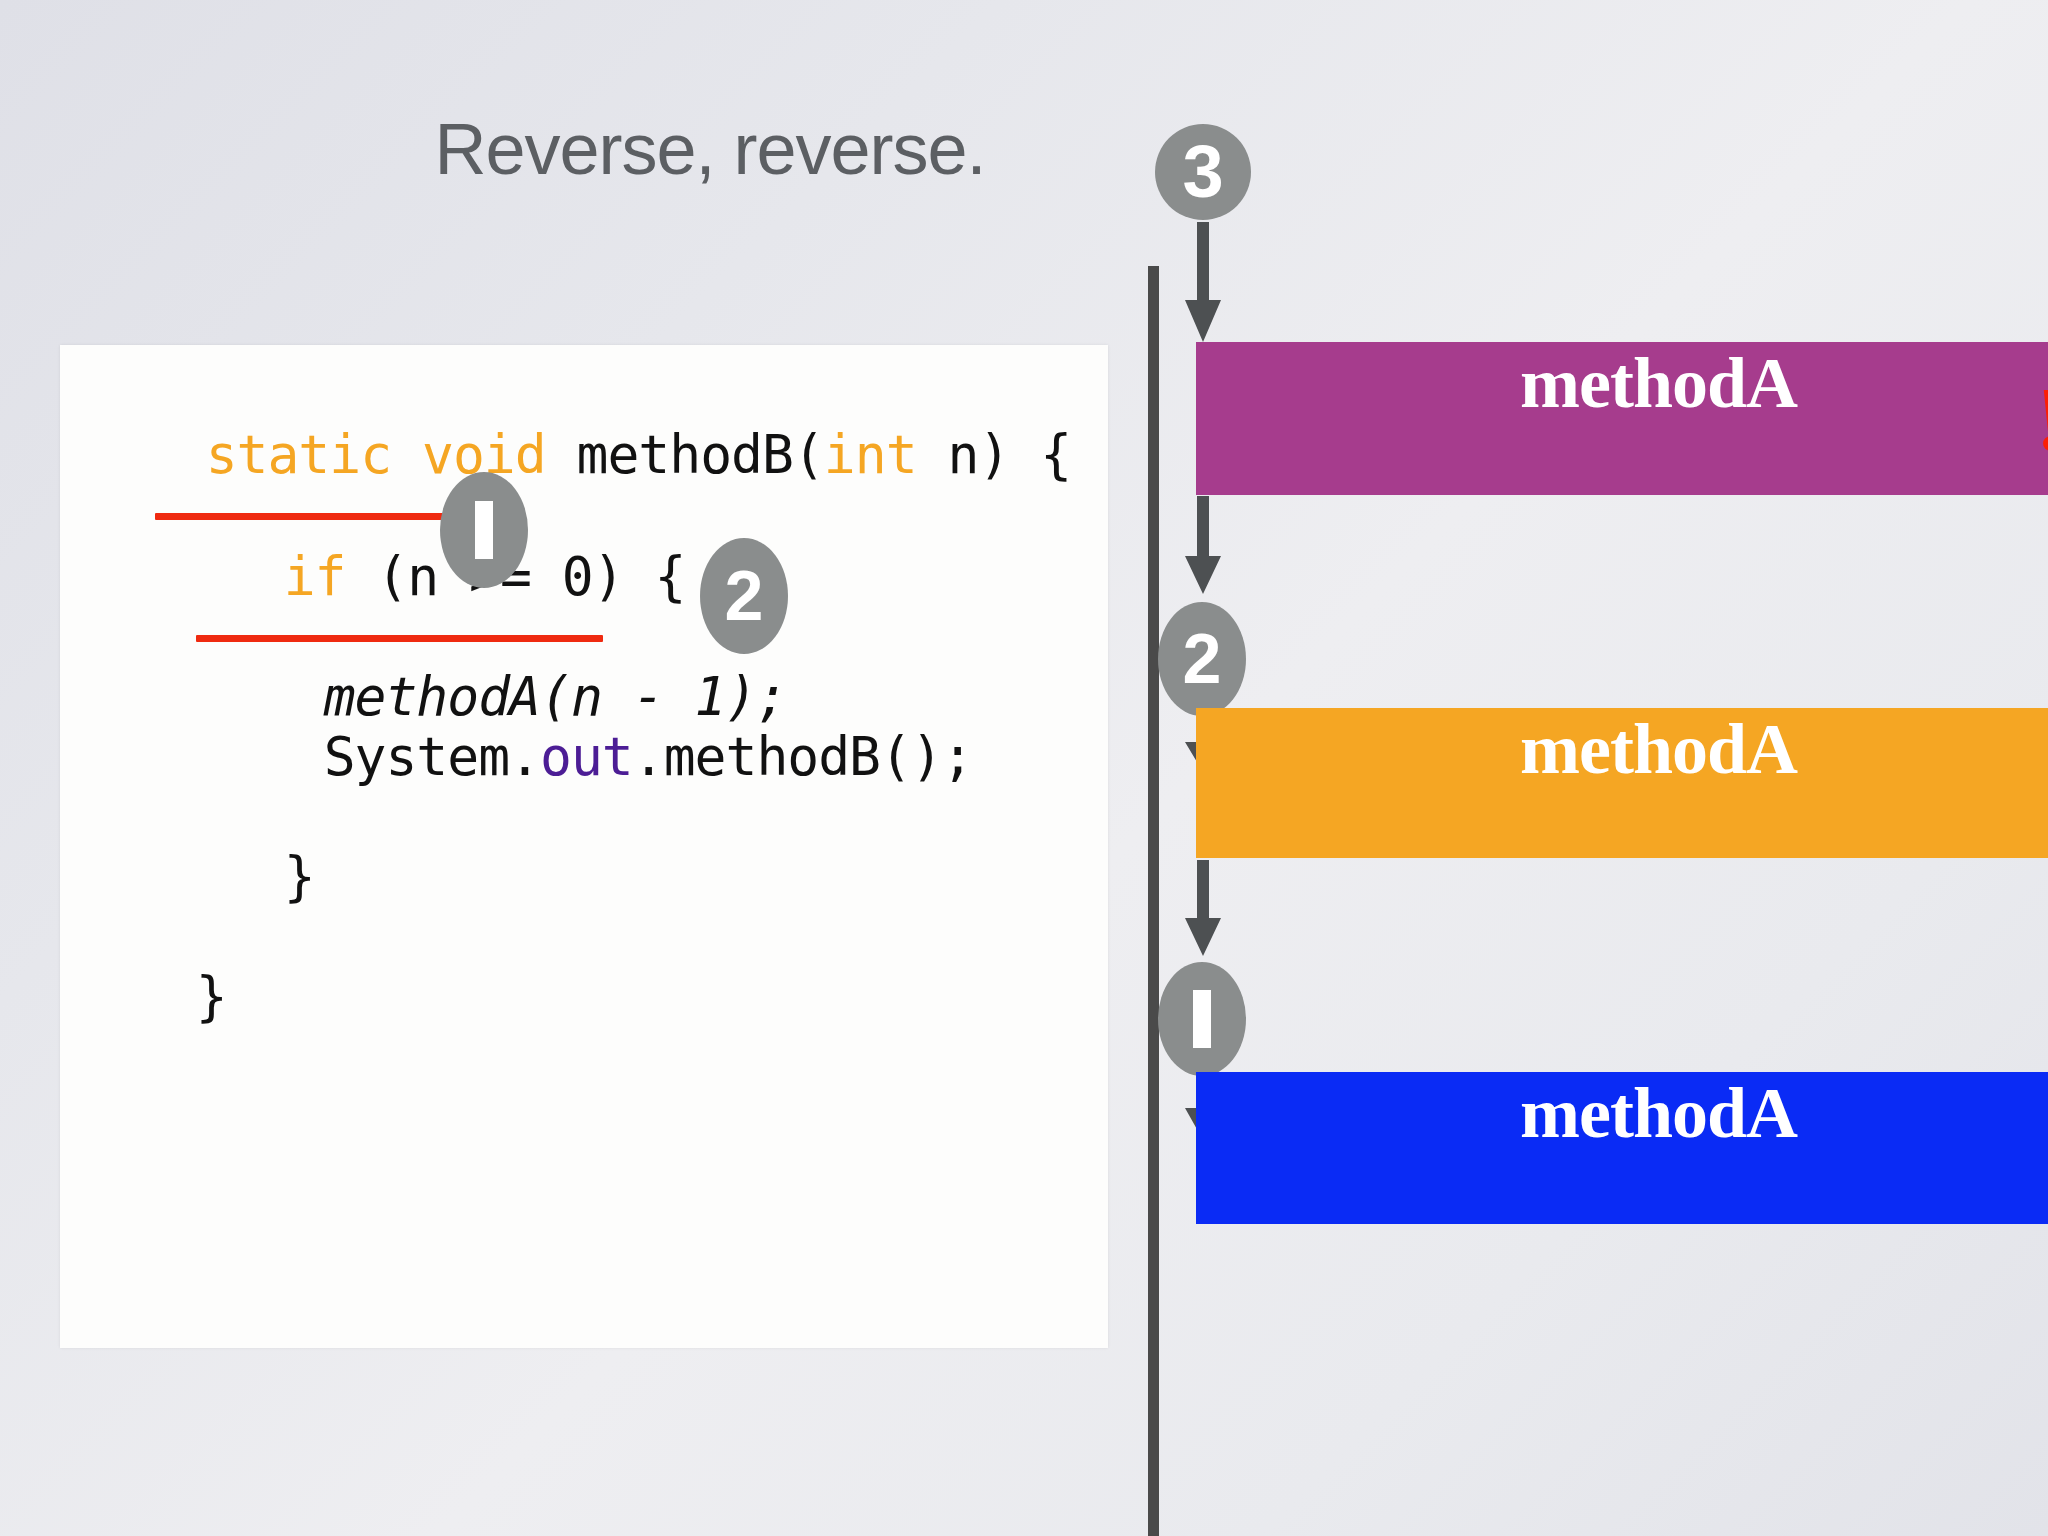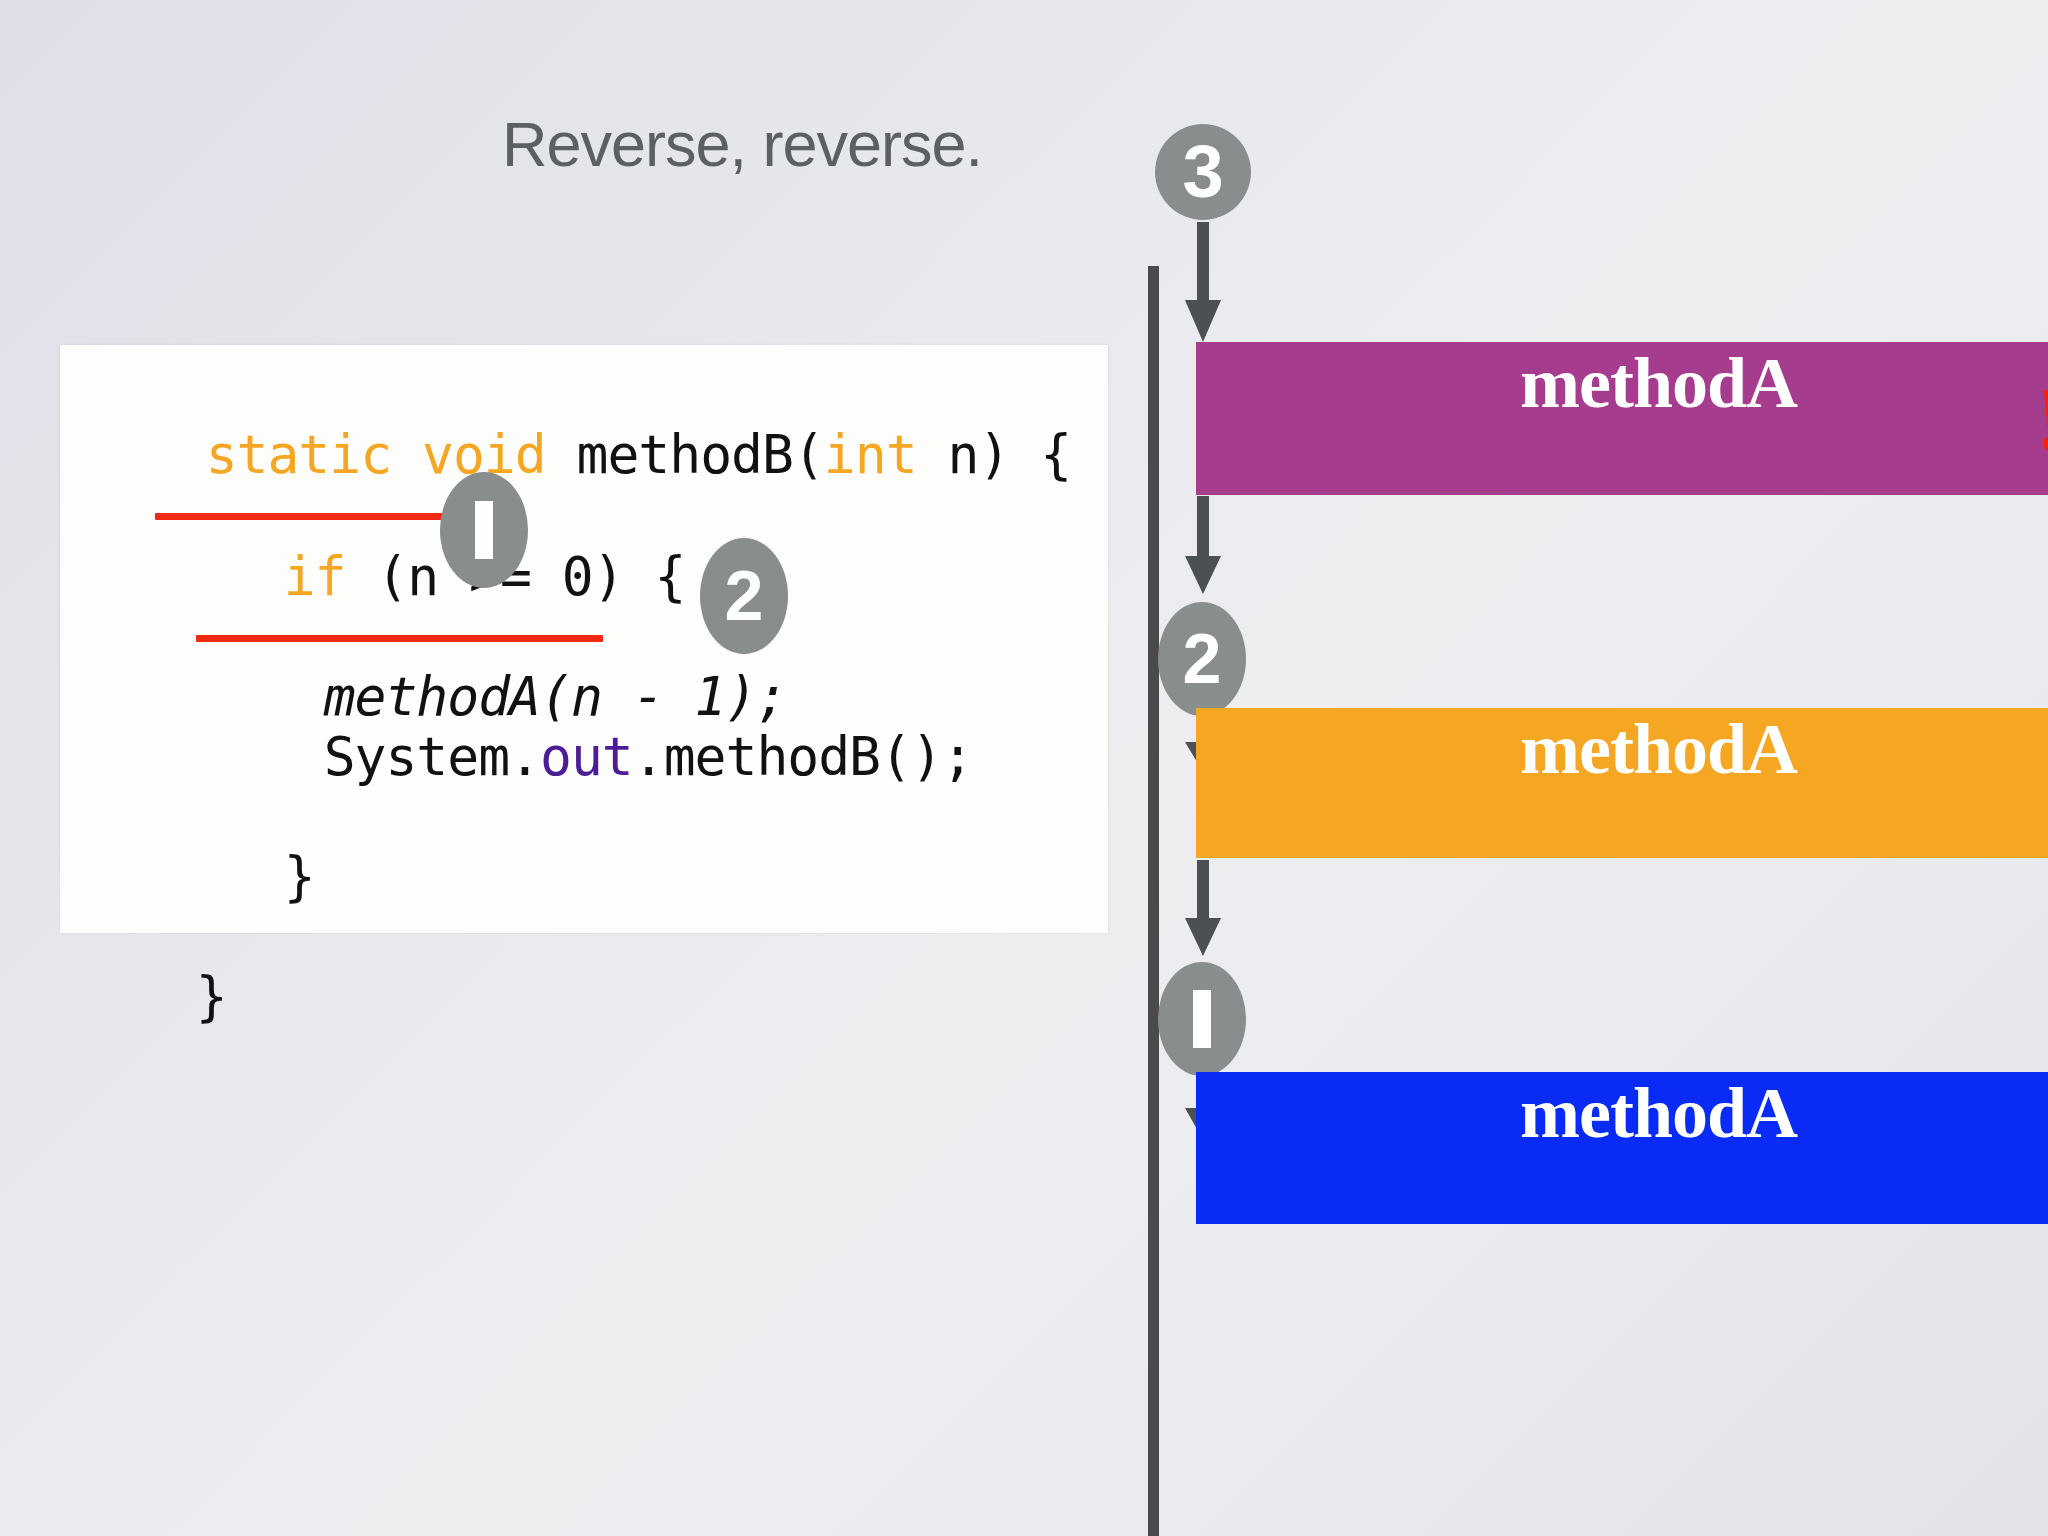--- a/index.html
+++ b/index.html
@@ -13,41 +13,40 @@
     background: linear-gradient(135deg, #dfe0e7 0%, #e6e7ec 28%, #eeeef1 55%, #e9eaee 78%, #e2e3e9 100%);
   }
 
   
   #slide-title {
     position: absolute;
     left: 0; top: 108px;
     width: 1420px;
     text-align: center;
     font-family: "Liberation Sans", sans-serif;
-    font-size: 63px;
+    font-size: 72px;
     font-weight: 300;
     letter-spacing: -1px;
     color: #5c5f63;
     white-space: nowrap;
-    margin-left: 32px;
   }
 
   
   #divider {
     position: absolute;
     left: 1148px; top: 266px;
     width: 11px; height: 1270px;
     background: #4a4a4a;
   }
 
   
   #code-panel {
     position: absolute;
     left: 60px; top: 345px;
-    width: 1048px; height: 588px;
+    width: 1048px; height: 1003px;
     background: #fdfdfc;
     box-shadow: 0 0 3px rgba(0,0,0,0.08);
     text-align: center;
   }
   .code-line {
     position: absolute;
     font-family: "DejaVu Sans Mono", monospace;
     font-size: 53px;
     color: #111111;
     white-space: pre;

